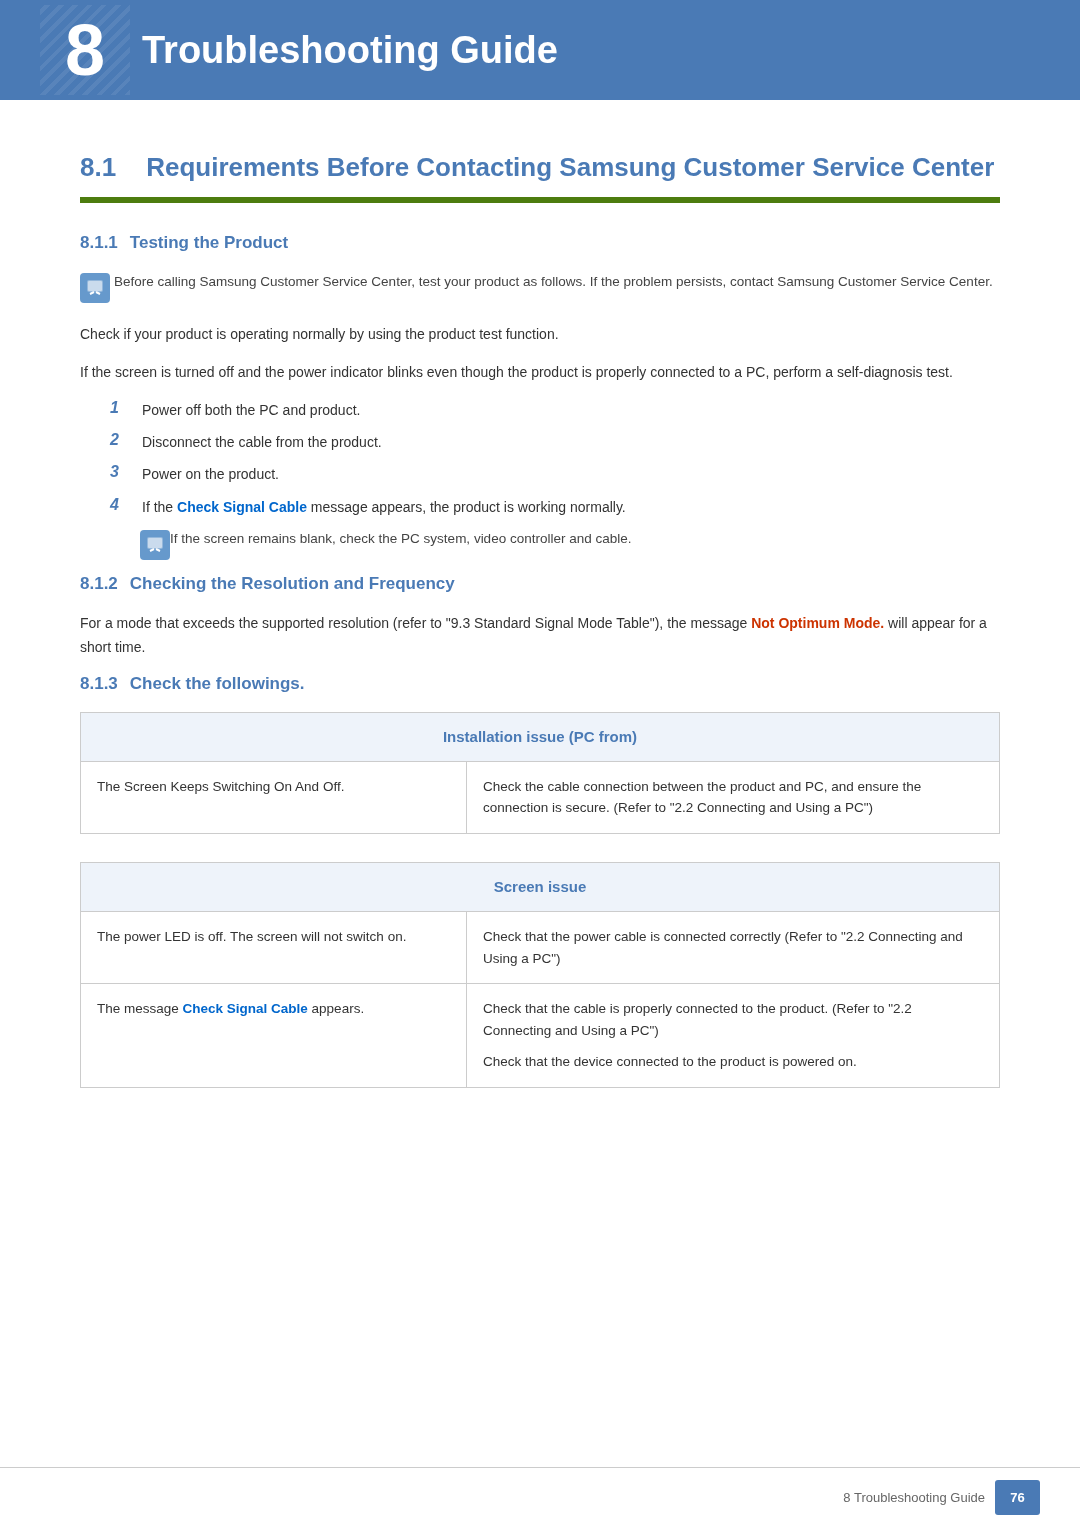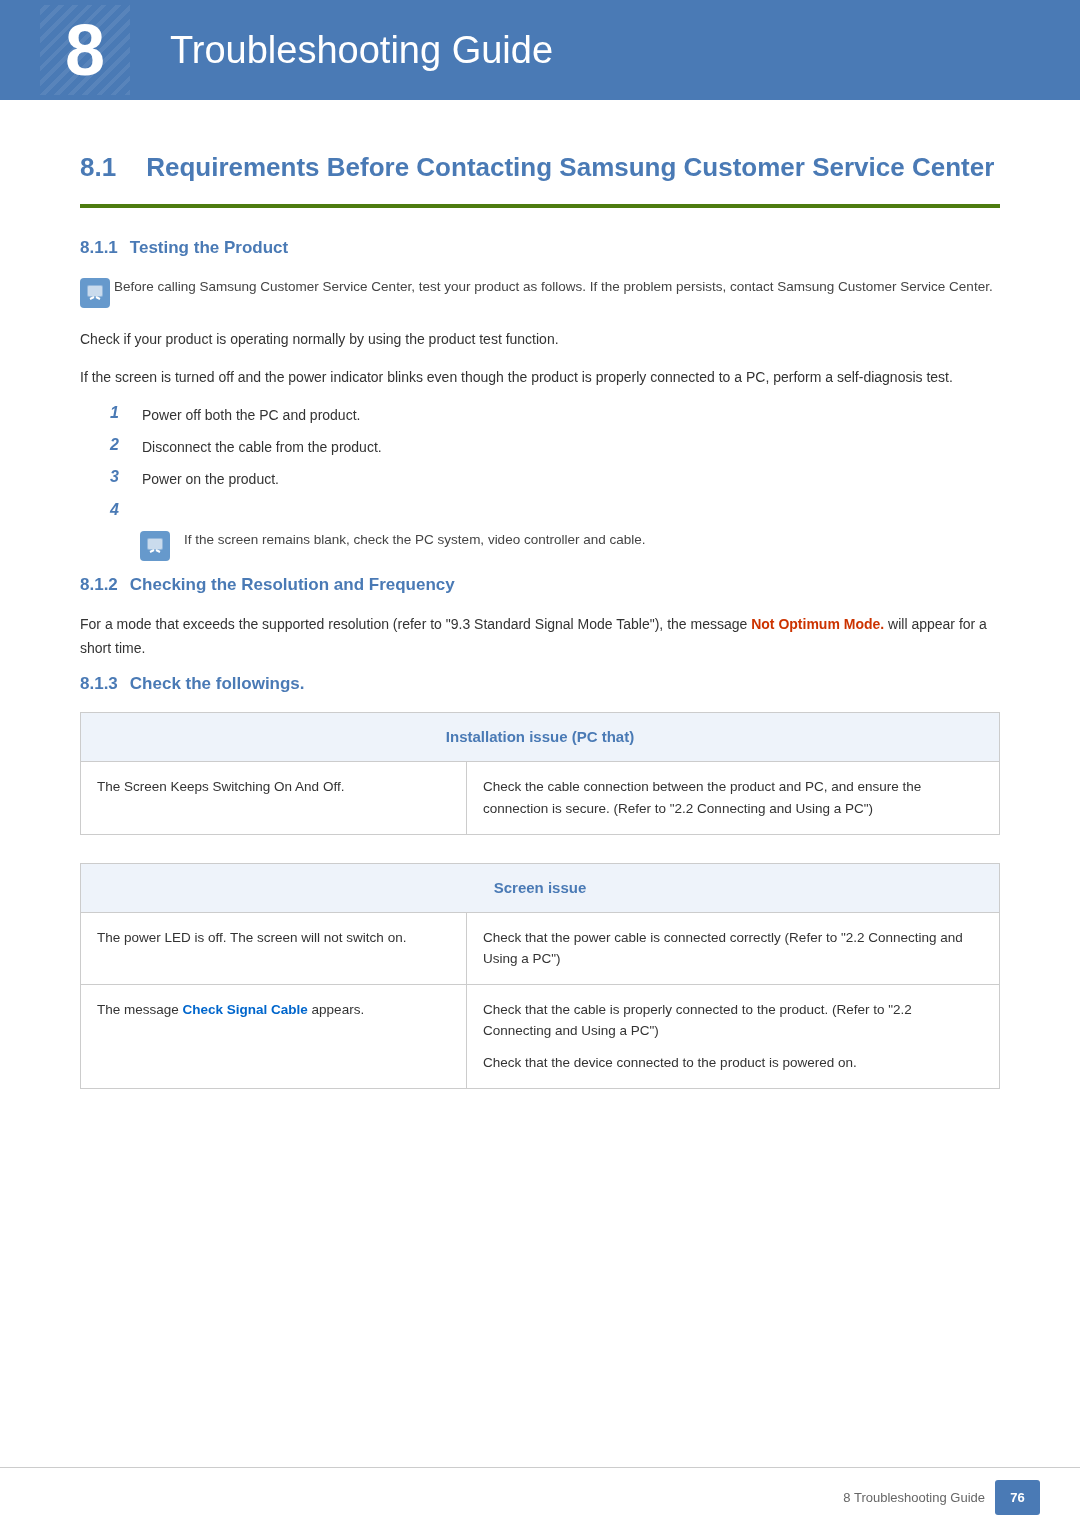--- a/index.html
+++ b/index.html
@@ -53,41 +53,41 @@
       font-size: 72px;
       font-weight: bold;
       color: #ffffff;
       position: relative;
       z-index: 1;
       line-height: 1;
     }
 
     .chapter-title {
       font-size: 38px;
-      font-weight: normal;
+      font-weight: bold;
       color: #ffffff;
-      margin-left: 40px;
+      margin-left: 12px;
     }
 
     
     .content {
       padding: 50px 80px 80px 80px;
     }
 
     
     .section-81 {
       margin-bottom: 40px;
     }
 
     .section-81-title {
       font-size: 26px;
       font-weight: bold;
       color: #4a7ab5;
-      border-bottom: 4px solid #4d7c0f;
-      padding-bottom: 19px;
+      border-bottom: 6px solid #4d7c0f;
+      padding-bottom: 12px;
       margin-bottom: 30px;
       line-height: 1.35;
     }
 
     .section-81-number {
       margin-right: 30px;
     }
 
     
     .subsection-title {
@@ -174,21 +174,20 @@
     .bold-blue-dark {
       font-weight: bold;
       color: #cc3300;
     }
 
     
     .sub-note {
       display: flex;
       align-items: flex-start;
       margin: 10px 0 10px 30px;
-      gap: 14px;
     }
 
     
     .issue-table {
       width: 100%;
       border-collapse: collapse;
       margin-bottom: 28px;
       border: 1px solid #cccccc;
     }
 
@@ -297,20 +296,23 @@
         <div class="list-item">
           <span class="list-num">2</span>
           <span class="list-text">Disconnect the cable from the product.</span>
         </div>
         <div class="list-item">
           <span class="list-num">3</span>
           <span class="list-text">Power on the product.</span>
         </div>
         <div class="list-item">
           <span class="list-num">4</span>
+          <span class="list-text">
+            If the <span class="bold-blue">Check Signal Cable</span> message appears, the product is working normally.
+          </span>
         </div>
 
         <div class="sub-note">
           <div class="note-icon">
             <svg viewBox="0 0 20 20" fill="none" xmlns="http://www.w3.org/2000/svg">
               <rect x="2" y="2" width="16" height="12" rx="2" fill="white" opacity="0.3"></rect>
               <line x1="5" y1="16" x2="9" y2="14" stroke="white" stroke-width="2"></line>
               <line x1="15" y1="16" x2="11" y2="14" stroke="white" stroke-width="2"></line>
               <rect x="3" y="3" width="14" height="10" rx="1" fill="white" opacity="0.5"></rect>
             </svg>
@@ -330,21 +332,21 @@
     </div>
 
     <div>
       <div class="subsection-title">
         <span class="subsection-number">8.1.3</span><span>Check the followings.</span>
       </div>
 
       <table class="issue-table">
         <tbody>
             <tr>
-          <td colspan="2" class="table-header">Installation issue (PC that)</td>
+          <td colspan="2" class="table-header">Installation issue (PC from)</td>
         </tr>
         <tr>
           <td>The Screen Keeps Switching On And Off.</td>
           <td>Check the cable connection between the product and PC, and ensure the connection is secure. (Refer to "2.2 Connecting and Using a PC")</td>
         </tr>
       </tbody>
         </table>
 
       <table class="issue-table">
         <tbody>

